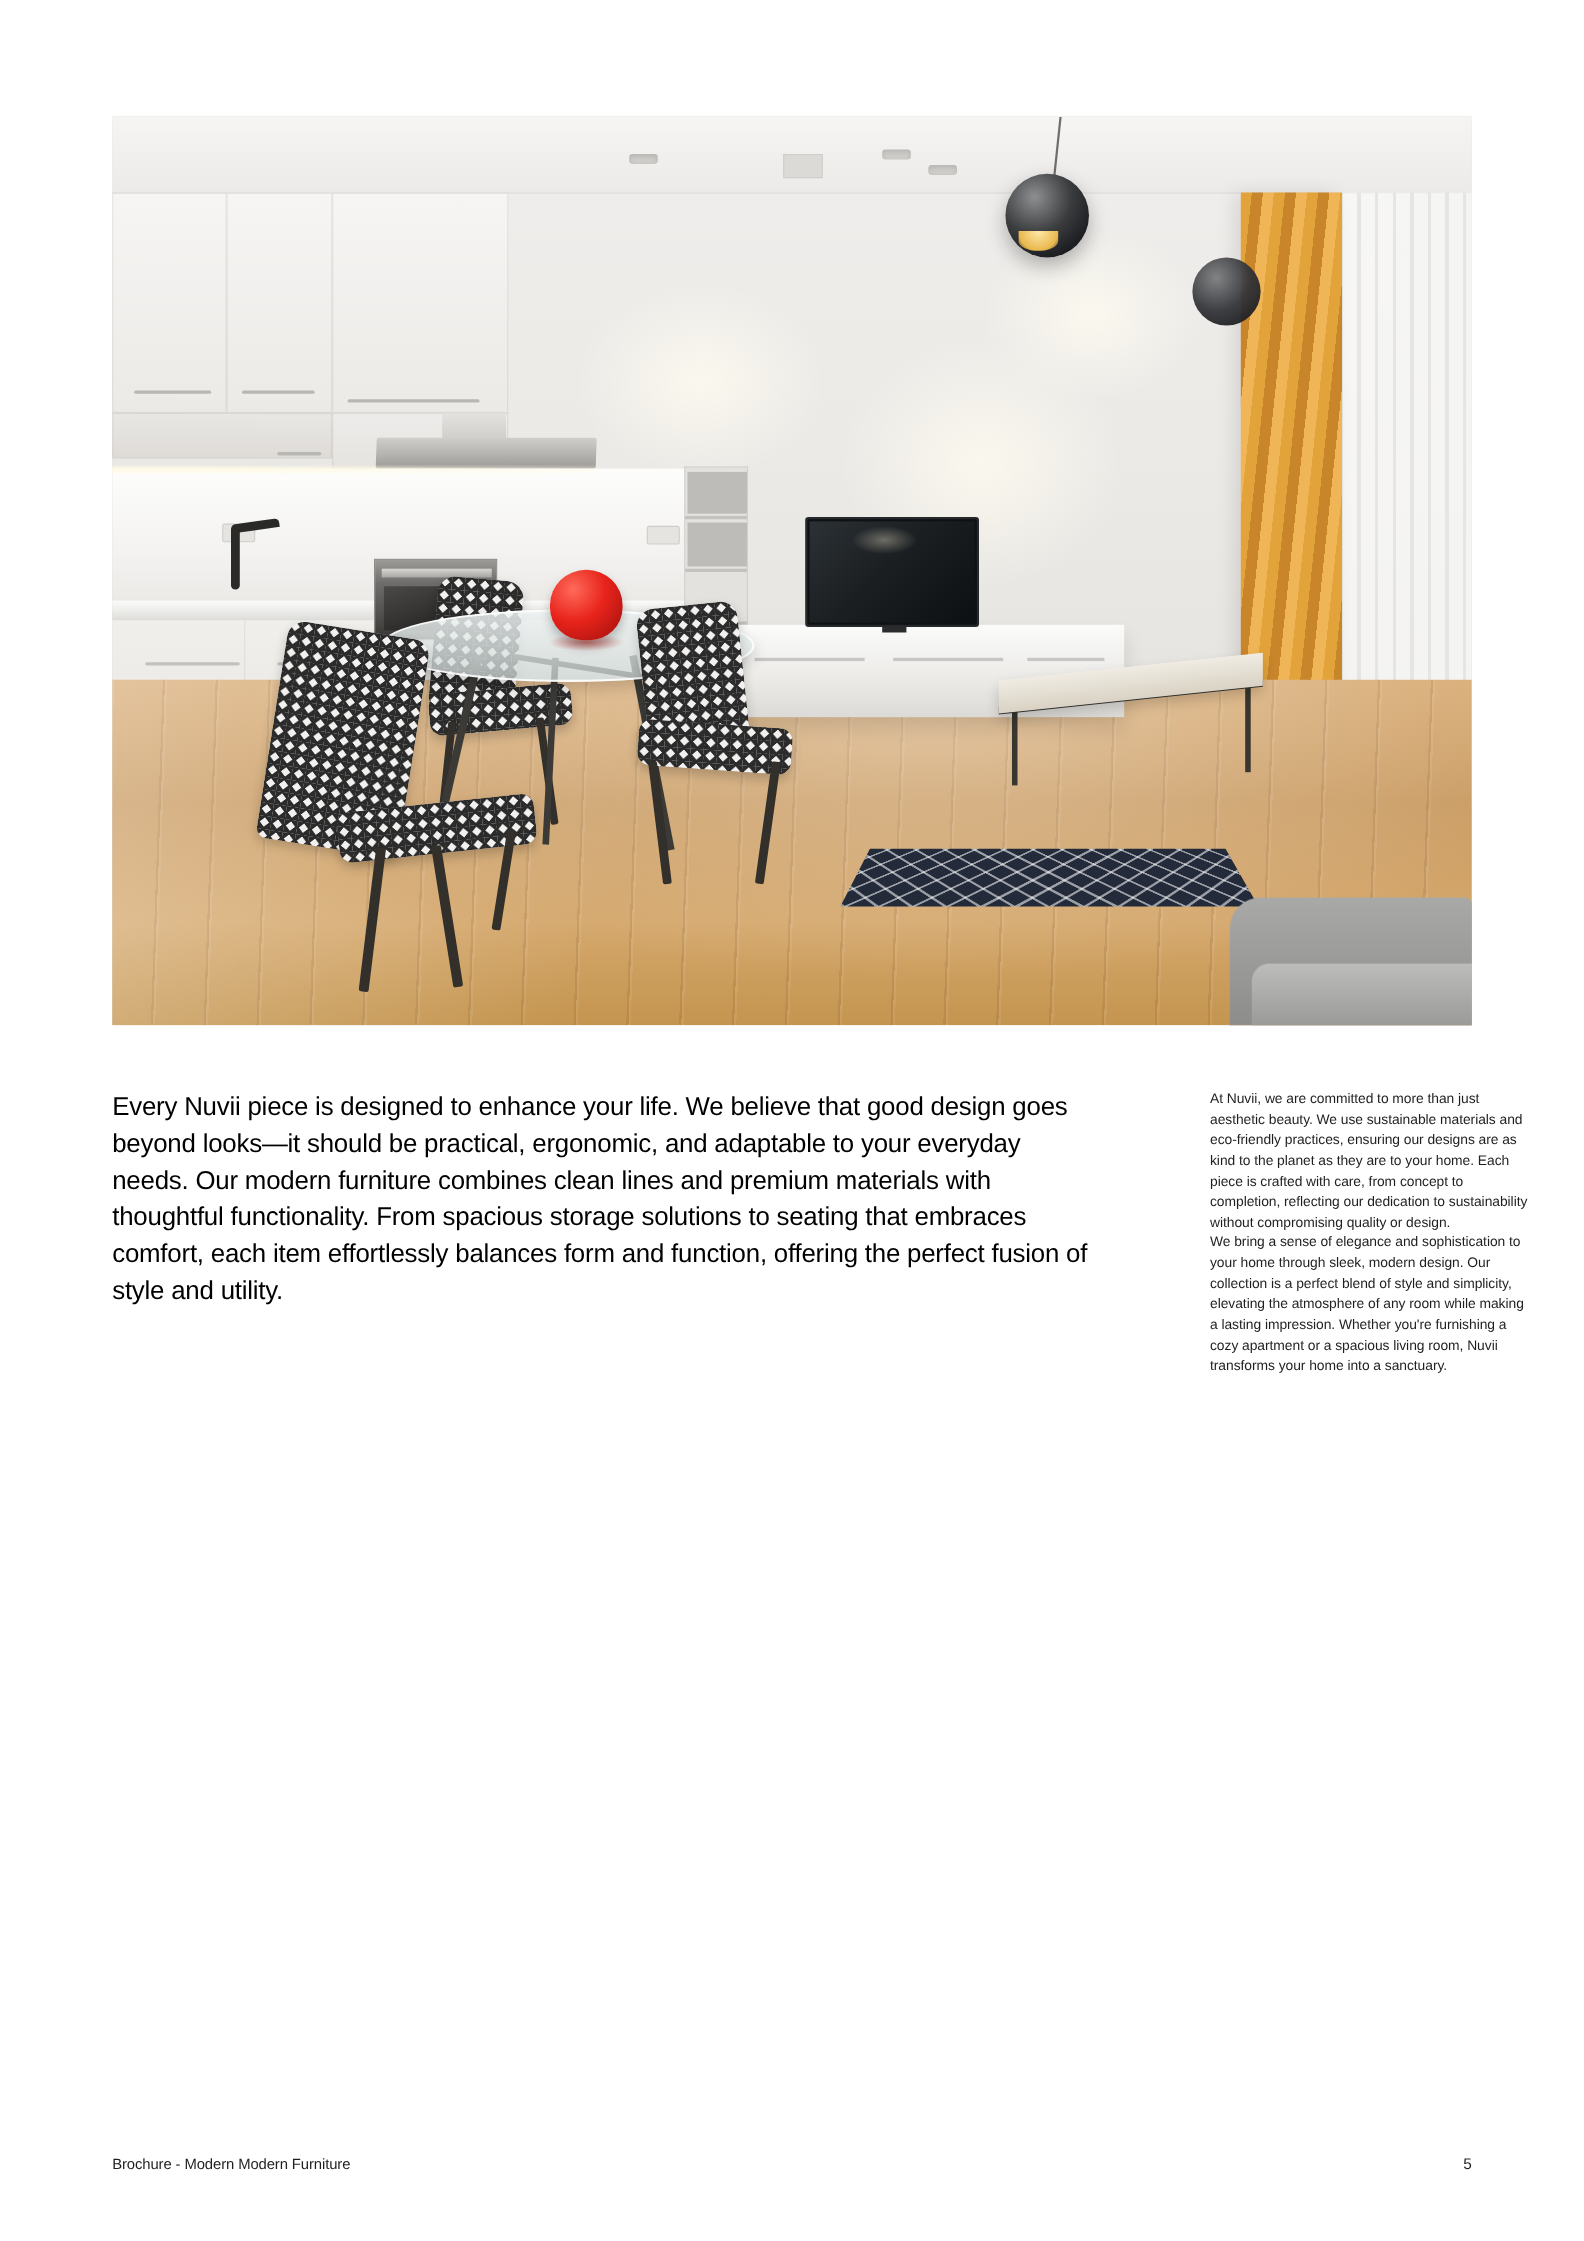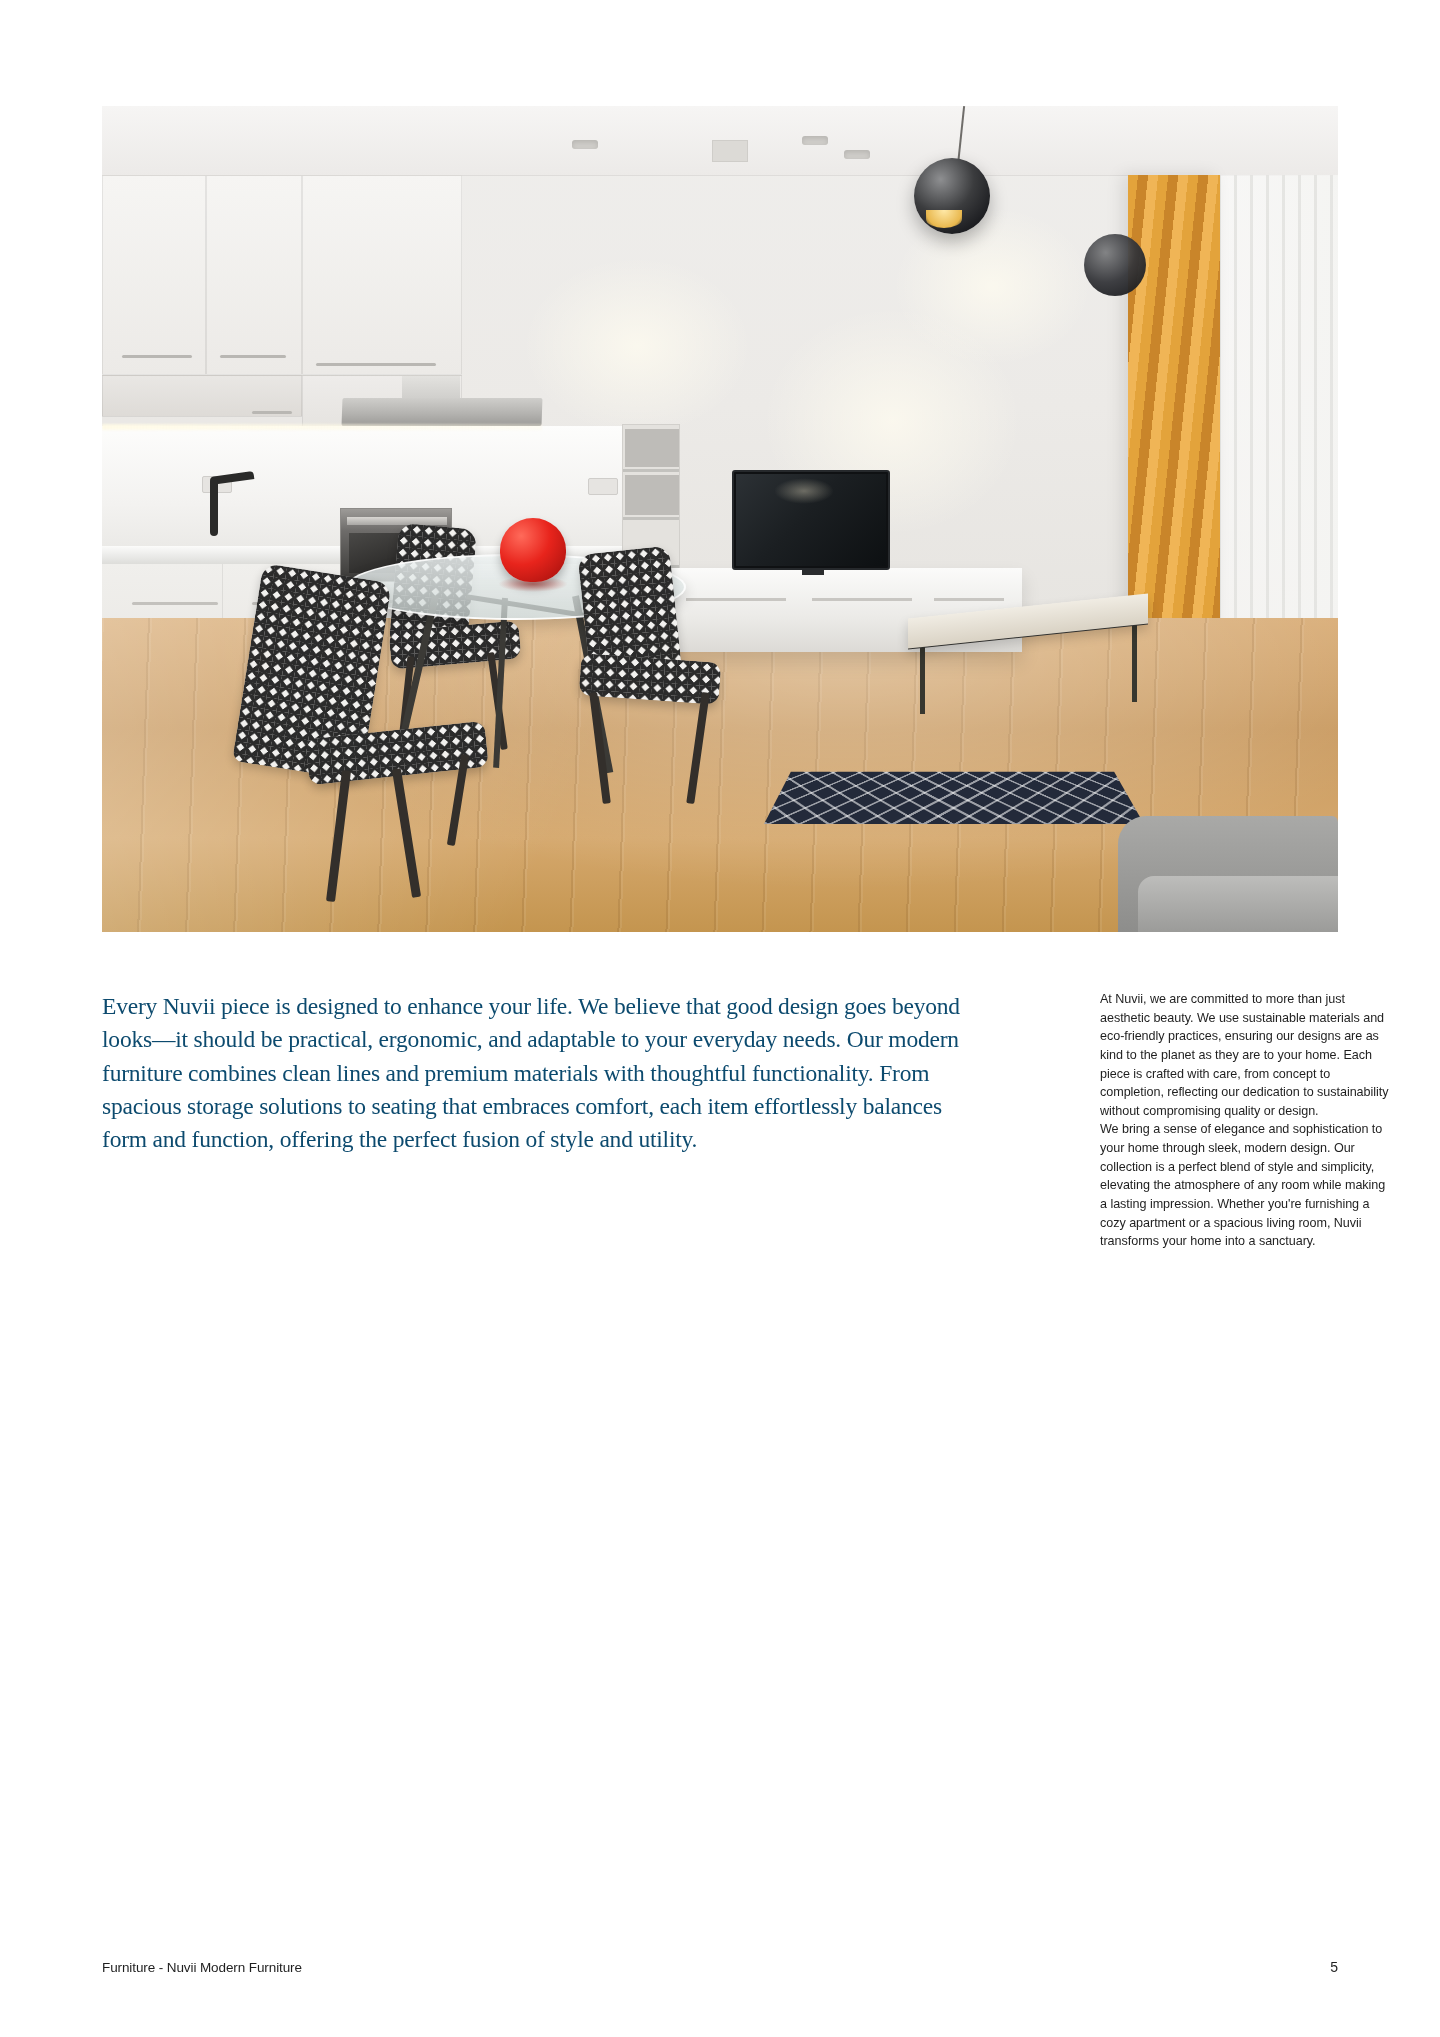--- a/index.html
+++ b/index.html
@@ -477,23 +477,22 @@
 
   
   .body-left {
     position: absolute;
     left: 102px;
     top: 990px;
     width: 890px;
     font-size: 23.5px;
     line-height: 1.42;
     letter-spacing: -0.2px;
-    color: #0c4a6e;
+    color: #000000;
     font-weight: 400;
-    font-family: Liberation Serif, serif;
   }
   .body-right {
     position: absolute;
     left: 1100px;
     top: 990px;
     width: 290px;
     font-size: 12.6px;
     line-height: 1.48;
     color: #1f1f1f;
     letter-spacing: -0.05px;
@@ -653,16 +652,16 @@
     </div>
   </div>
 
   <div class="body-left">Every Nuvii piece is designed to enhance your life. We believe that good design goes beyond looks—it should be practical, ergonomic, and adaptable to your everyday needs. Our modern furniture combines clean lines and premium materials with thoughtful functionality. From spacious storage solutions to seating that embraces comfort, each item effortlessly balances form and function, offering the perfect fusion of style and utility.</div>
 
   <div class="body-right">
     <p>At Nuvii, we are committed to more than just aesthetic beauty. We use sustainable materials and eco-friendly practices, ensuring our designs are as kind to the planet as they are to your home. Each piece is crafted with care, from concept to completion, reflecting our dedication to sustainability without compromising quality or design.</p>
     <p>We bring a sense of elegance and sophistication to your home through sleek, modern design. Our collection is a perfect blend of style and simplicity, elevating the atmosphere of any room while making a lasting impression. Whether you're furnishing a cozy apartment or a spacious living room, Nuvii transforms your home into a sanctuary.</p>
   </div>
 
-  <div class="footer-left">Furniture - Nuvii Modern Furniture</div>
+  <div class="footer-left">Brochure - Modern Modern Furniture</div>
   <div class="footer-right">5</div>
 
 </div>
 
 </body></html>

